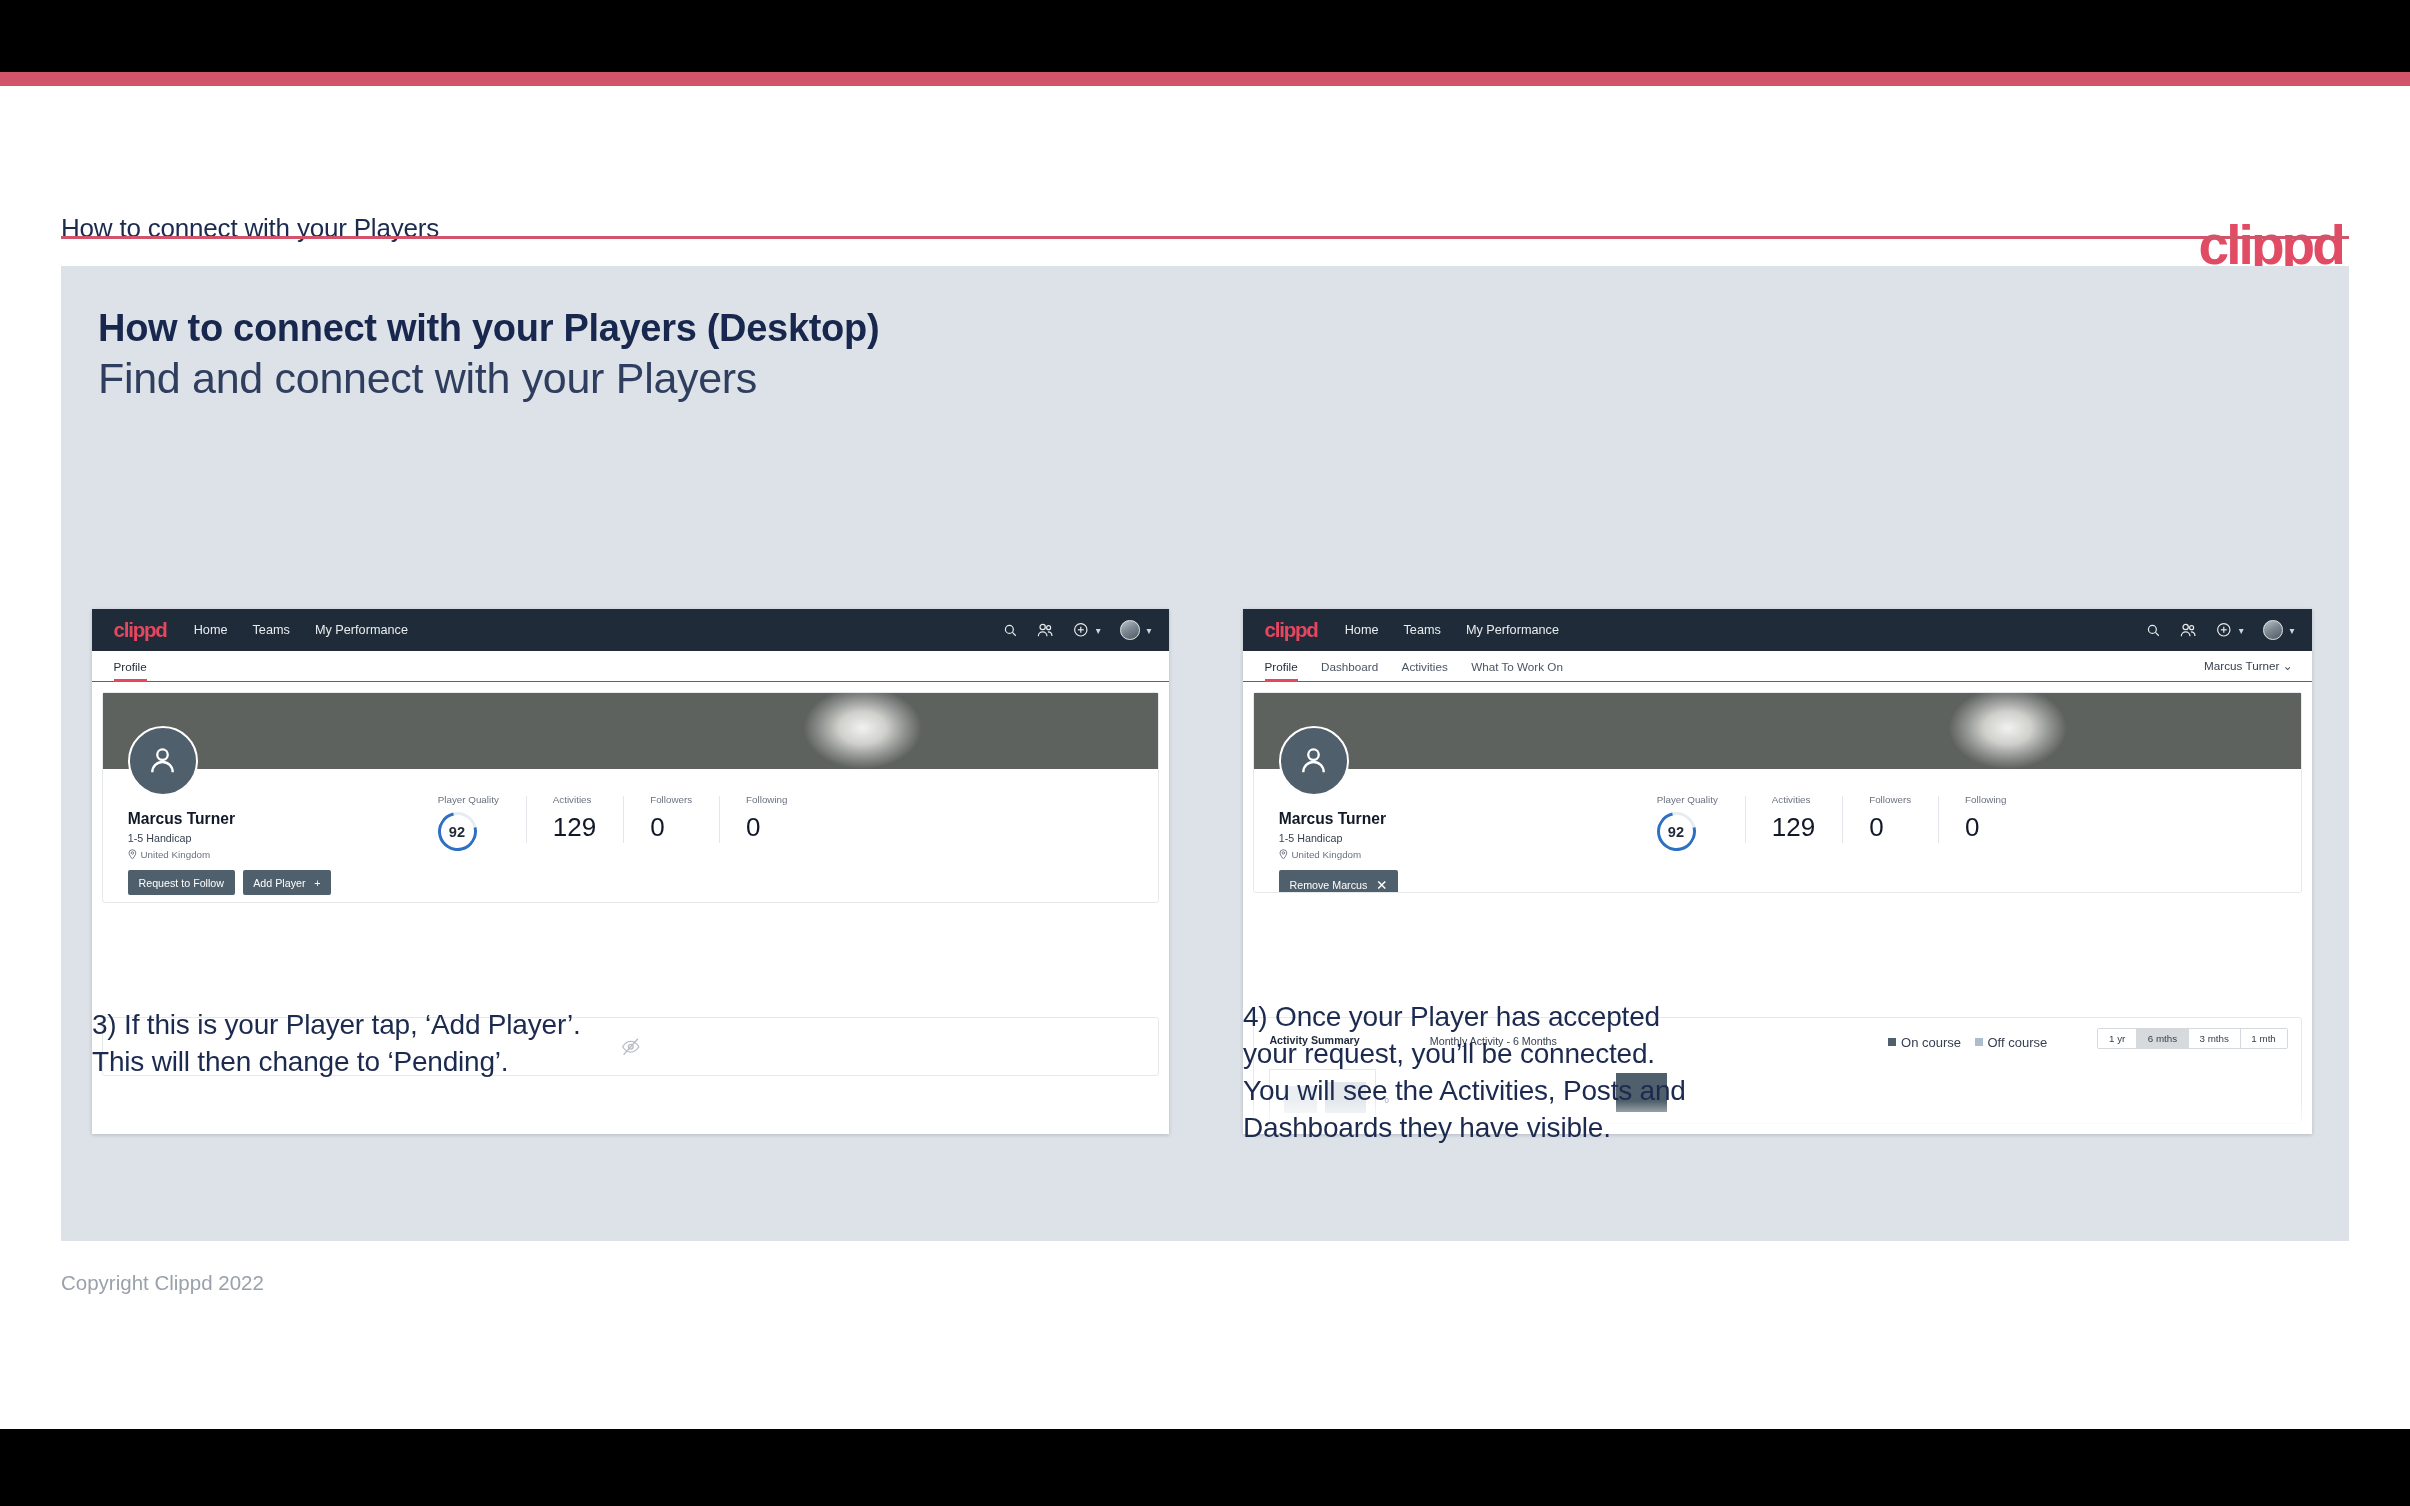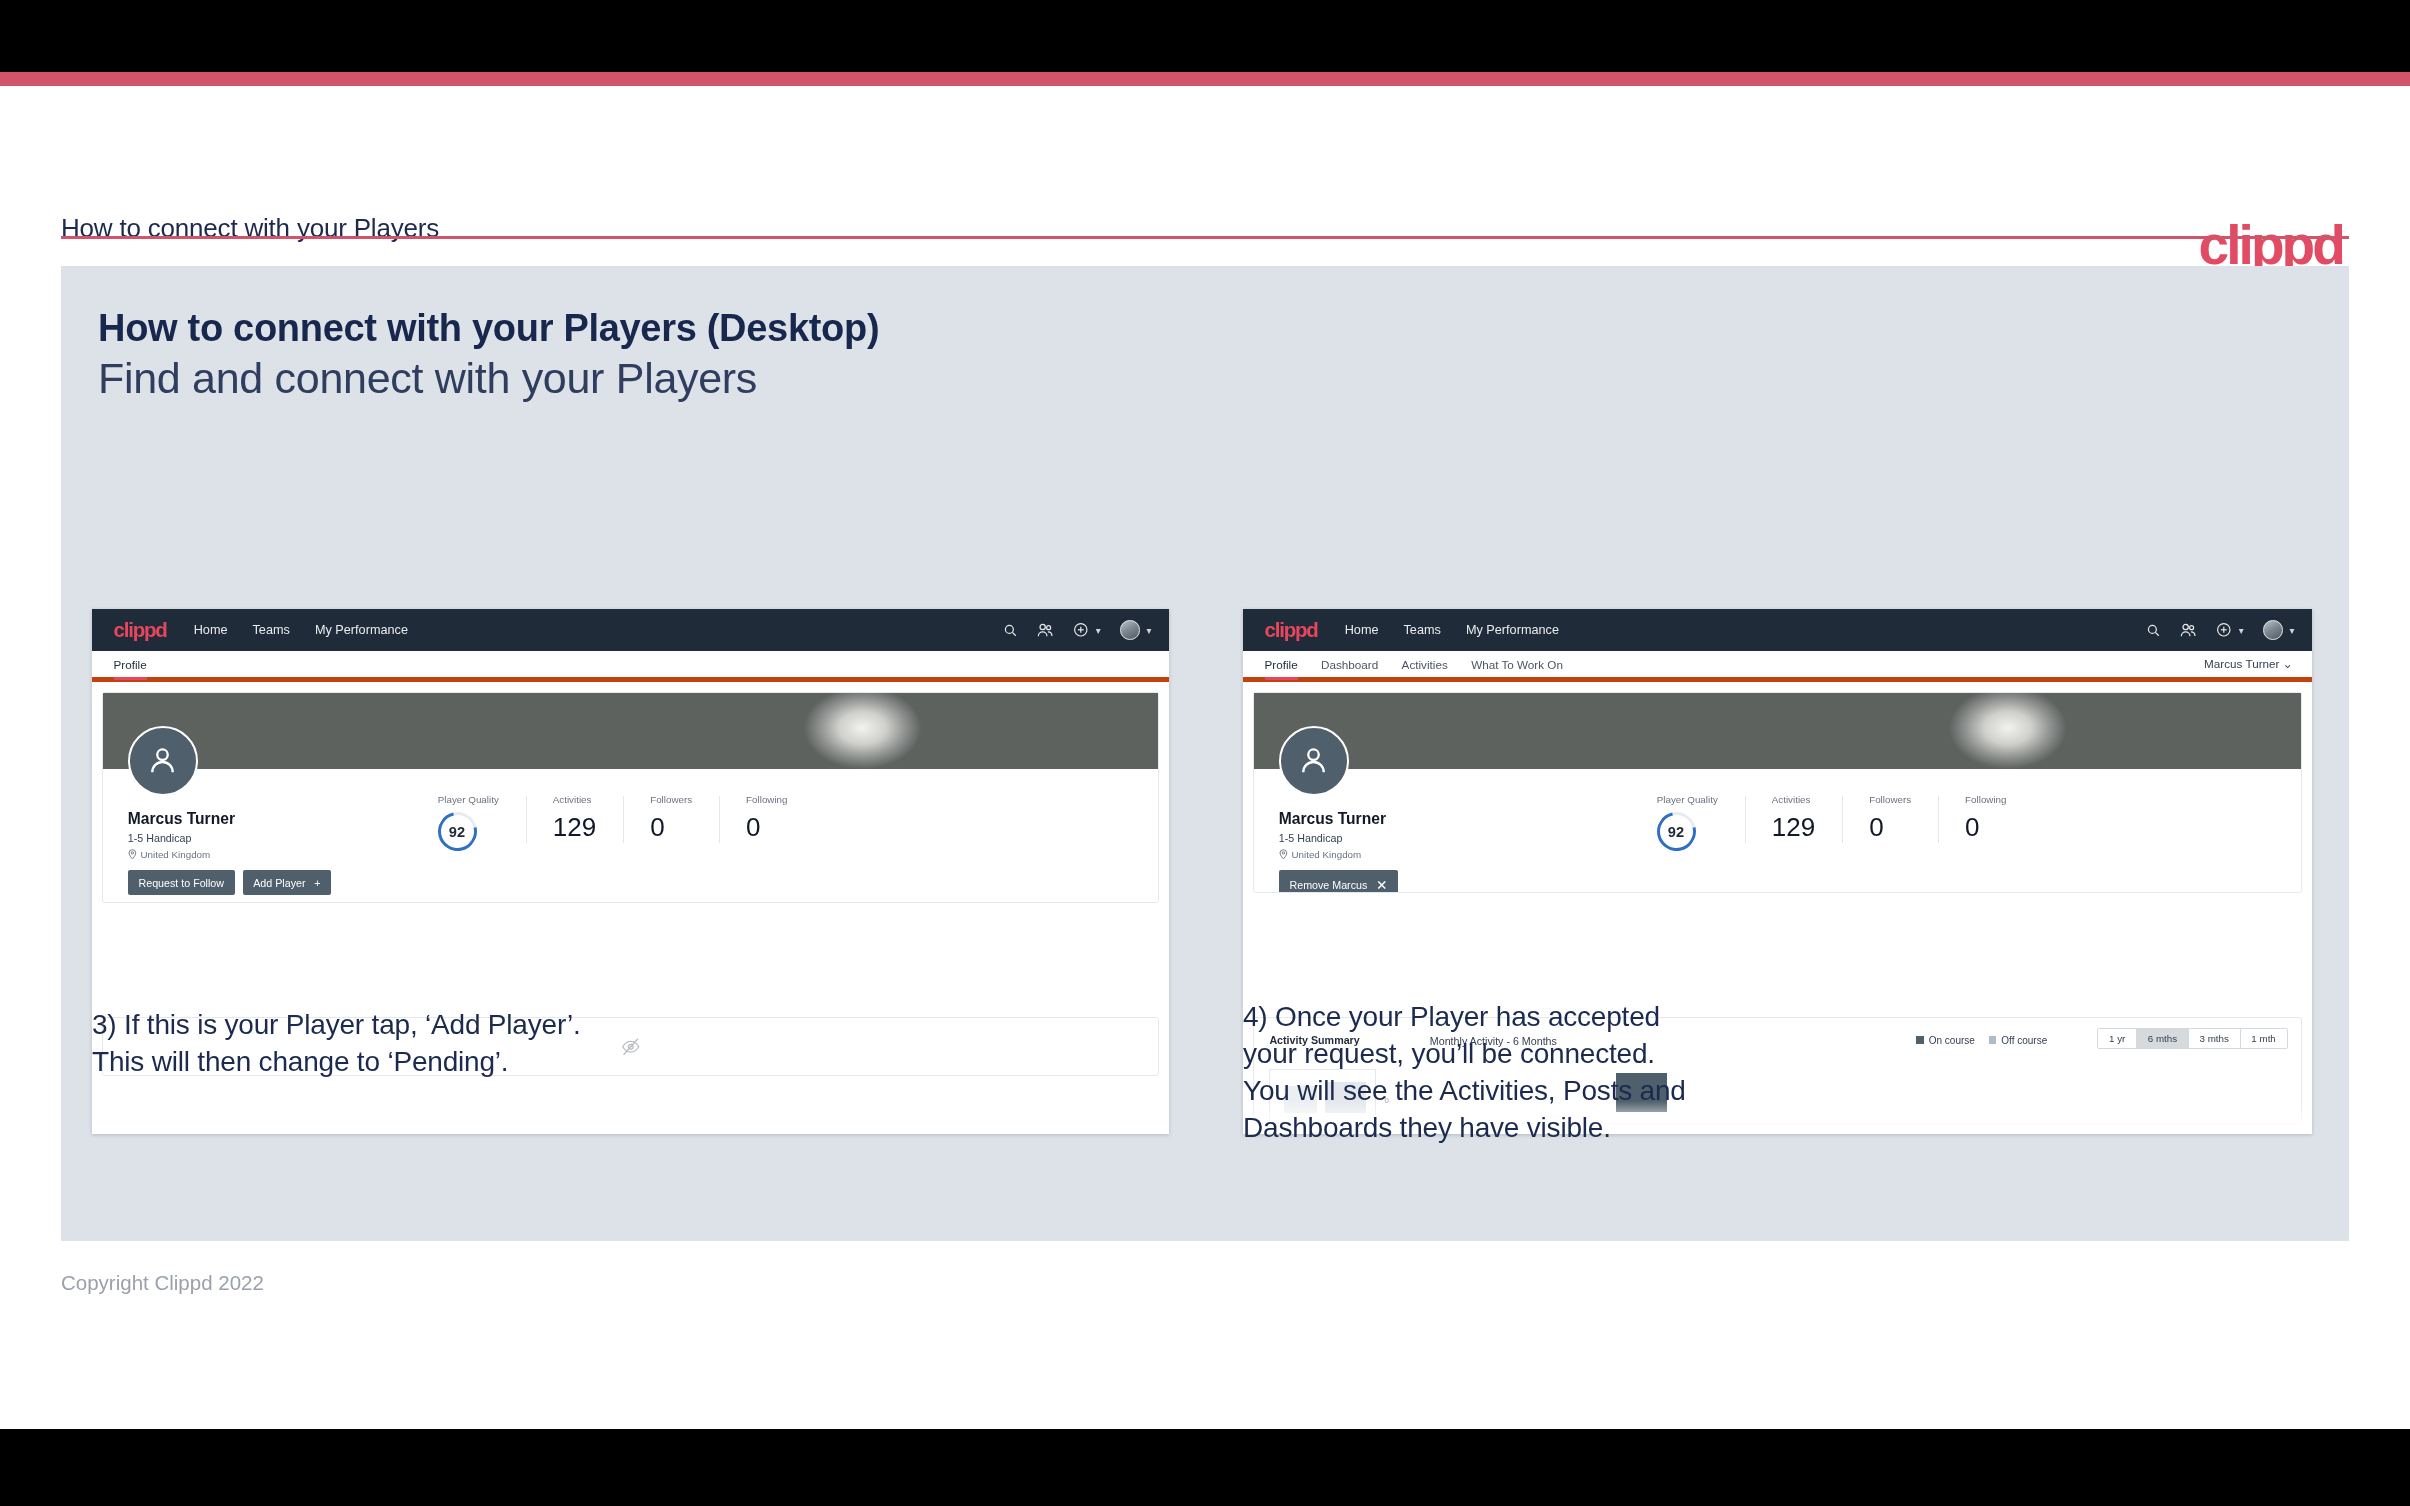--- a/index.html
+++ b/index.html
@@ -82,21 +82,21 @@
   .avatar-nav {
     width:19.5px; height:19.5px; border-radius:50%;
     background:linear-gradient(150deg,#b9c2c9 0%,#7e8a93 45%,#4f5a63 100%);
     border:1.5px solid #e6e9ec;
   }
   .chev { font-size:9.8px; color:#cfd6dc; margin-left:-12.7px; }
 
   
   .tabs {
     position:relative; width:100%; height:31px;
-    background:#fff; border-bottom:5px solid #c2410c;
+    background:#fff; border-bottom:1px solid #c2410c;
     display:flex; align-items:center;
   }
   .tabs .tab {
     font-size:11.7px; color:#4b5563; margin-left:21.5px; height:31px;
     display:flex; align-items:center; position:relative;
   }
   .tabs .tab:not(:first-child) { margin-left:23.4px; }
   .tabs .tab.active { color:#1f2b38; }
   .tabs .tab.active::after {
     content:""; position:absolute; left:0; right:0; bottom:0;
@@ -171,21 +171,21 @@
   }
 
   
   .activity {
     position:absolute; left:9.8px; right:9.8px; top:408px; height:107px;
     background:#fff; border:1px solid #e6e9ec; border-radius:2.9px;
   }
   .act-title { position:absolute; left:15.6px; top:15.6px; font-size:10.7px; font-weight:bold; color:#1f2937; }
   .act-sub   { position:absolute; left:176px; top:16.6px; font-size:10.7px; color:#374151; }
   .legend { position:absolute; right:254px; top:16.6px; display:flex; gap:13.7px; align-items:center; }
-  .legend .item { display:flex; align-items:center; gap:4.9px; font-size:10px; color:#374151; }
+  .legend .item { display:flex; align-items:center; gap:4.9px; font-size:13px; color:#374151; }
   .sw { width:7.8px; height:7.8px; display:inline-block; }
   .sw.on  { background:#4f5f6b; }
   .sw.off { background:#aebccb; }
   .seg {
     position:absolute; right:13.7px; top:9.8px; display:flex;
     border:1px solid #d4d9de; border-radius:2px; overflow:hidden;
   }
   .seg div {
     font-size:9.8px; color:#374151; padding:3.9px 10.7px; background:#fff;
     border-right:1px solid #d4d9de; cursor:pointer;

